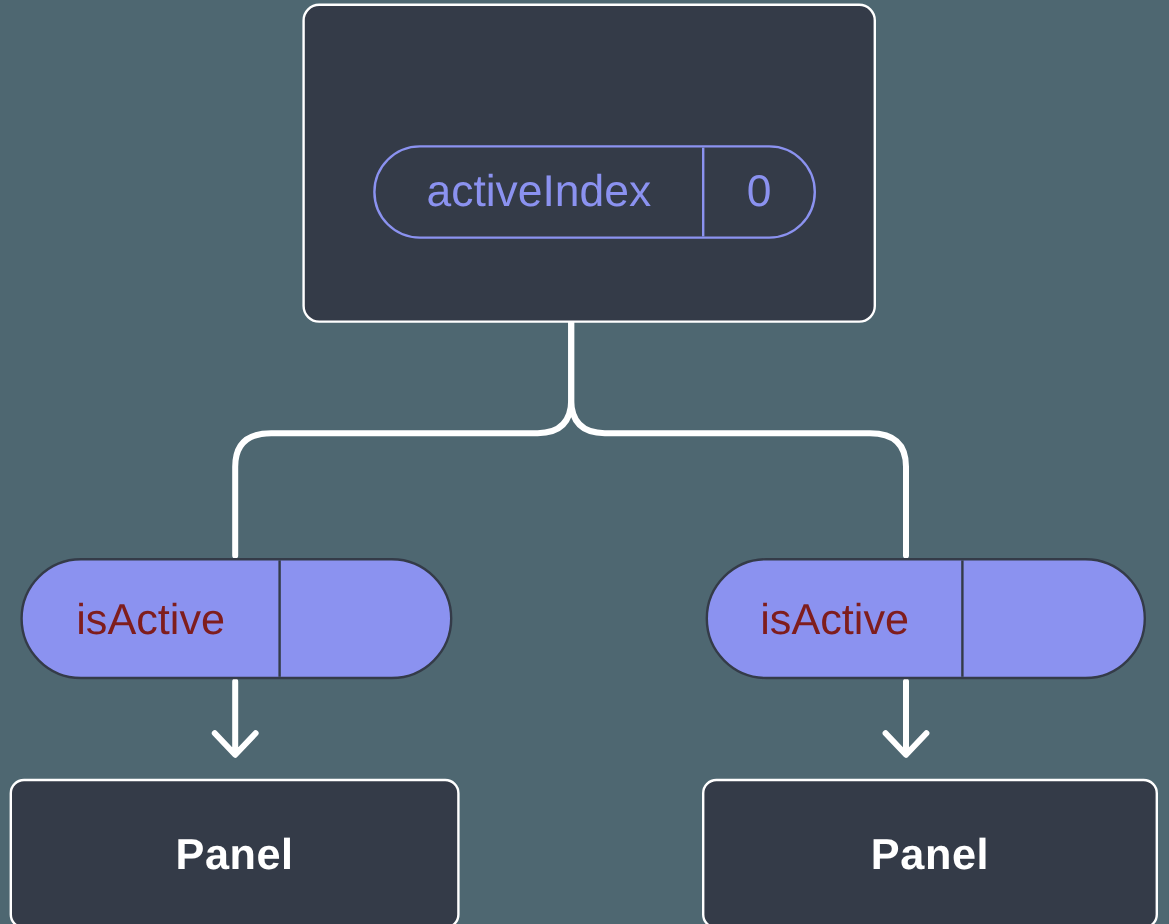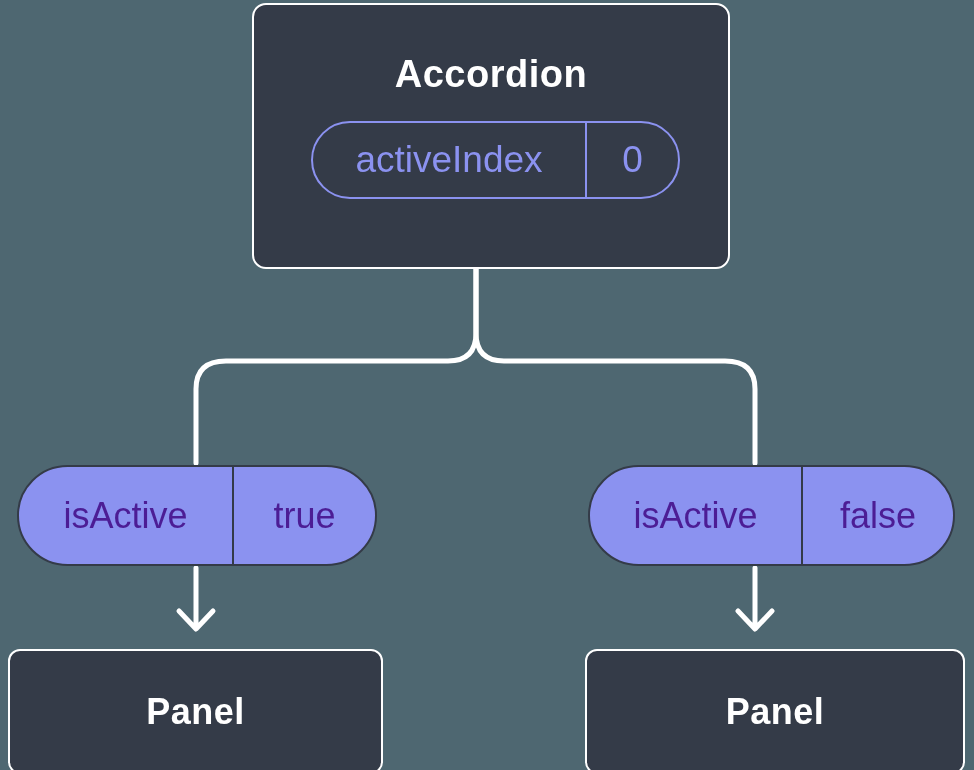--- a/index.html
+++ b/index.html
@@ -75,21 +75,21 @@
   .prop-pill {
     position: absolute;
     top: 465px;
     height: 101px;
     background: #8b92f0;
     border: 2px solid #343b48;
     border-radius: 50.5px;
     box-sizing: border-box;
     display: flex;
     align-items: stretch;
-    color: #4c1d95;
+    color: #7f1d1d;
     font-size: 36px;
     font-weight: 500;
     z-index: 2;
   }
   .prop-pill .pill-label {
     display: flex;
     align-items: center;
     justify-content: center;
   }
   .prop-pill .pill-divider {
@@ -129,38 +129,35 @@
   <svg class="connectors" viewBox="0 0 974 770" xmlns="http://www.w3.org/2000/svg">
     <g fill="none" stroke="#ffffff" stroke-width="5" stroke-linecap="round" stroke-linejoin="round">
       <path d="M476,268 L476,333 Q476,361 448,361 L226,361 Q196,361 196,389 L196,463"></path>
       <path d="M476,268 L476,333 Q476,361 504,361 L725,361 Q755,361 755,389 L755,463"></path>
       <path d="M196,568 L196,624 M179,611 L196,629 L213,611"></path>
       <path d="M755,568 L755,624 M738,611 L755,629 L772,611"></path>
     </g>
   </svg>
 
   <div class="node root-node">
-    <div class="root-title">Accordion</div>
     <div class="state-pill">
       <span class="pill-label">activeIndex</span>
       <span class="pill-divider"></span>
       <span class="pill-value">0</span>
     </div>
   </div>
 
   <div class="prop-pill left">
     <span class="pill-label">isActive</span>
     <span class="pill-divider"></span>
-    <span class="pill-value">true</span>
   </div>
 
   <div class="prop-pill right">
     <span class="pill-label">isActive</span>
     <span class="pill-divider"></span>
-    <span class="pill-value">false</span>
   </div>
 
   <div class="node panel-node left">
     <span>Panel</span>
   </div>
 
   <div class="node panel-node right">
     <span>Panel</span>
   </div>
 

